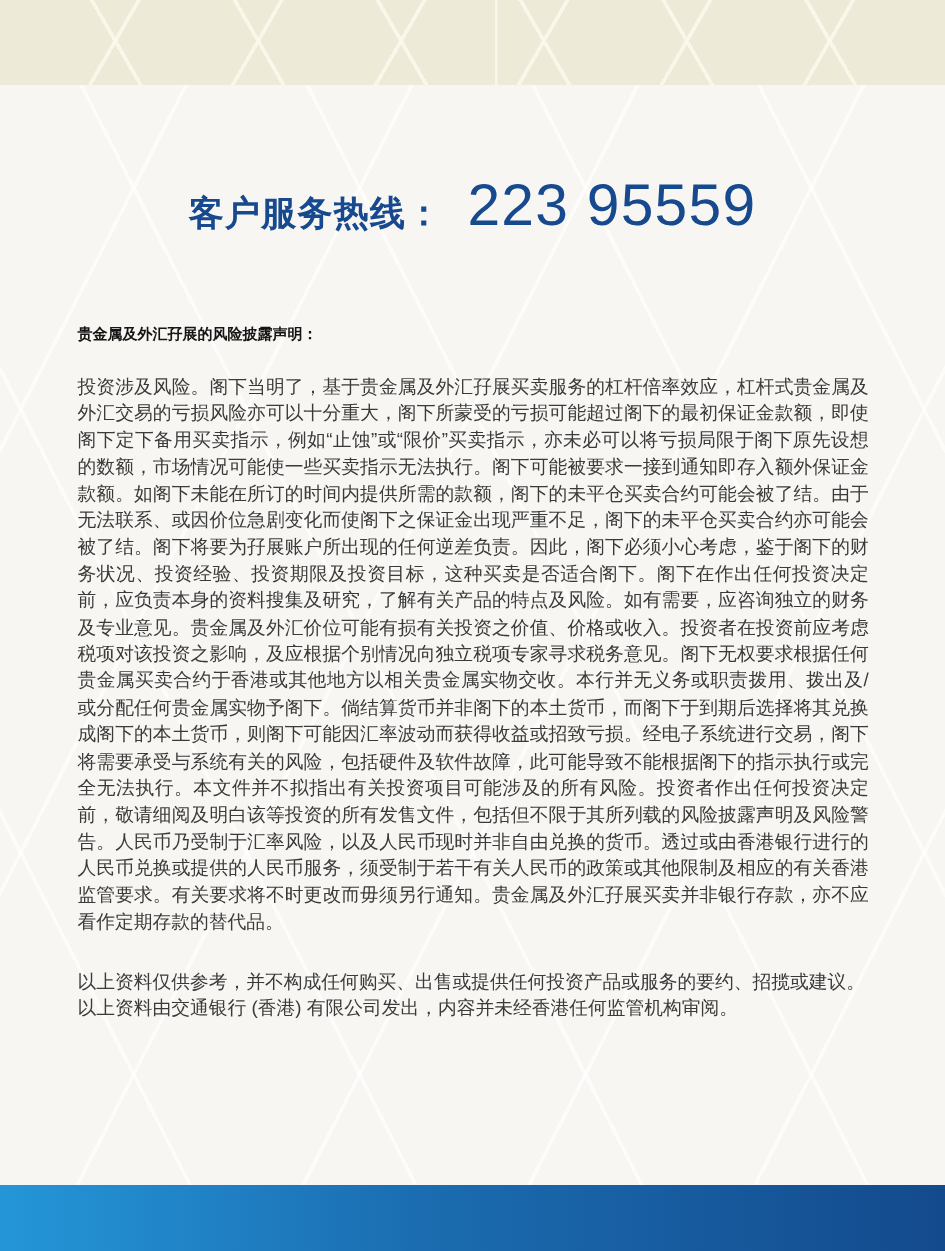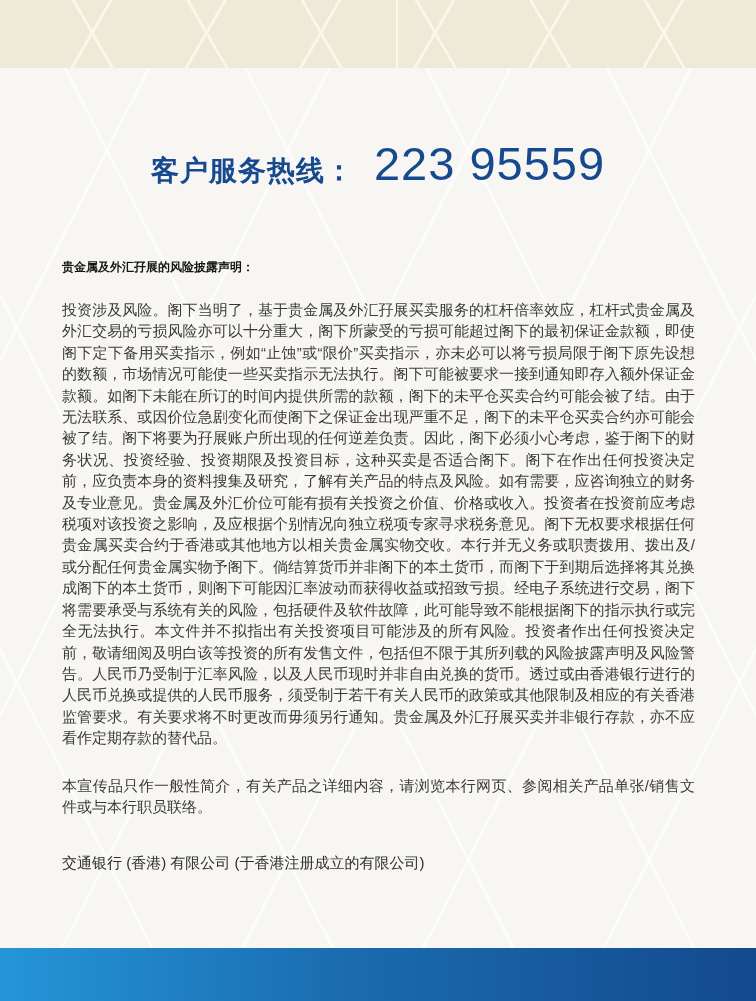--- a/index.html
+++ b/index.html
@@ -86,21 +86,23 @@
   <div class="hotline">
     <span class="hotline-label">客户服务热线：</span>
     <span class="hotline-number">223 95559</span>
   </div>
 
   <div class="content">
     <h2 class="disclosure-title">贵金属及外汇孖展的风险披露声明：</h2>
 
     <p class="disclosure-body">投资涉及风险。阁下当明了，基于贵金属及外汇孖展买卖服务的杠杆倍率效应，杠杆式贵金属及外汇交易的亏损风险亦可以十分重大，阁下所蒙受的亏损可能超过阁下的最初保证金款额，即使阁下定下备用买卖指示，例如“止蚀”或“限价”买卖指示，亦未必可以将亏损局限于阁下原先设想的数额，市场情况可能使一些买卖指示无法执行。阁下可能被要求一接到通知即存入额外保证金款额。如阁下未能在所订的时间内提供所需的款额，阁下的未平仓买卖合约可能会被了结。由于无法联系、或因价位急剧变化而使阁下之保证金出现严重不足，阁下的未平仓买卖合约亦可能会被了结。阁下将要为孖展账户所出现的任何逆差负责。因此，阁下必须小心考虑，鉴于阁下的财务状况、投资经验、投资期限及投资目标，这种买卖是否适合阁下。阁下在作出任何投资决定前，应负责本身的资料搜集及研究，了解有关产品的特点及风险。如有需要，应咨询独立的财务及专业意见。贵金属及外汇价位可能有损有关投资之价值、价格或收入。投资者在投资前应考虑税项对该投资之影响，及应根据个别情况向独立税项专家寻求税务意见。阁下无权要求根据任何贵金属买卖合约于香港或其他地方以相关贵金属实物交收。本行并无义务或职责拨用、拨出及/或分配任何贵金属实物予阁下。倘结算货币并非阁下的本土货币，而阁下于到期后选择将其兑换成阁下的本土货币，则阁下可能因汇率波动而获得收益或招致亏损。经电子系统进行交易，阁下将需要承受与系统有关的风险，包括硬件及软件故障，此可能导致不能根据阁下的指示执行或完全无法执行。本文件并不拟指出有关投资项目可能涉及的所有风险。投资者作出任何投资决定前，敬请细阅及明白该等投资的所有发售文件，包括但不限于其所列载的风险披露声明及风险警告。人民币乃受制于汇率风险，以及人民币现时并非自由兑换的货币。透过或由香港银行进行的人民币兑换或提供的人民币服务，须受制于若干有关人民币的政策或其他限制及相应的有关香港监管要求。有关要求将不时更改而毋须另行通知。贵金属及外汇孖展买卖并非银行存款，亦不应看作定期存款的替代品。</p>
 
+    <div class="note-group">
+      <p class="note">以上资料仅供参考，并不构成任何购买、出售或提供任何投资产品或服务的要约、招揽或建议。</p>
+      <p class="note">以上资料由交通银行 (香港) 有限公司发出，内容并未经香港任何监管机构审阅。</p>
+    </div>
 
-    <p class="note">本宣传品只作一般性简介，有关产品之详细内容，请浏览本行网页、参阅相关产品单张/销售文件或与本行职员联络。</p>
 
-    <p class="company-line">交通银行 (香港) 有限公司 (于香港注册成立的有限公司)</p>
   </div>
 
   <div class="bottom-bar"></div>
 
 </div>
 
 </body></html>

